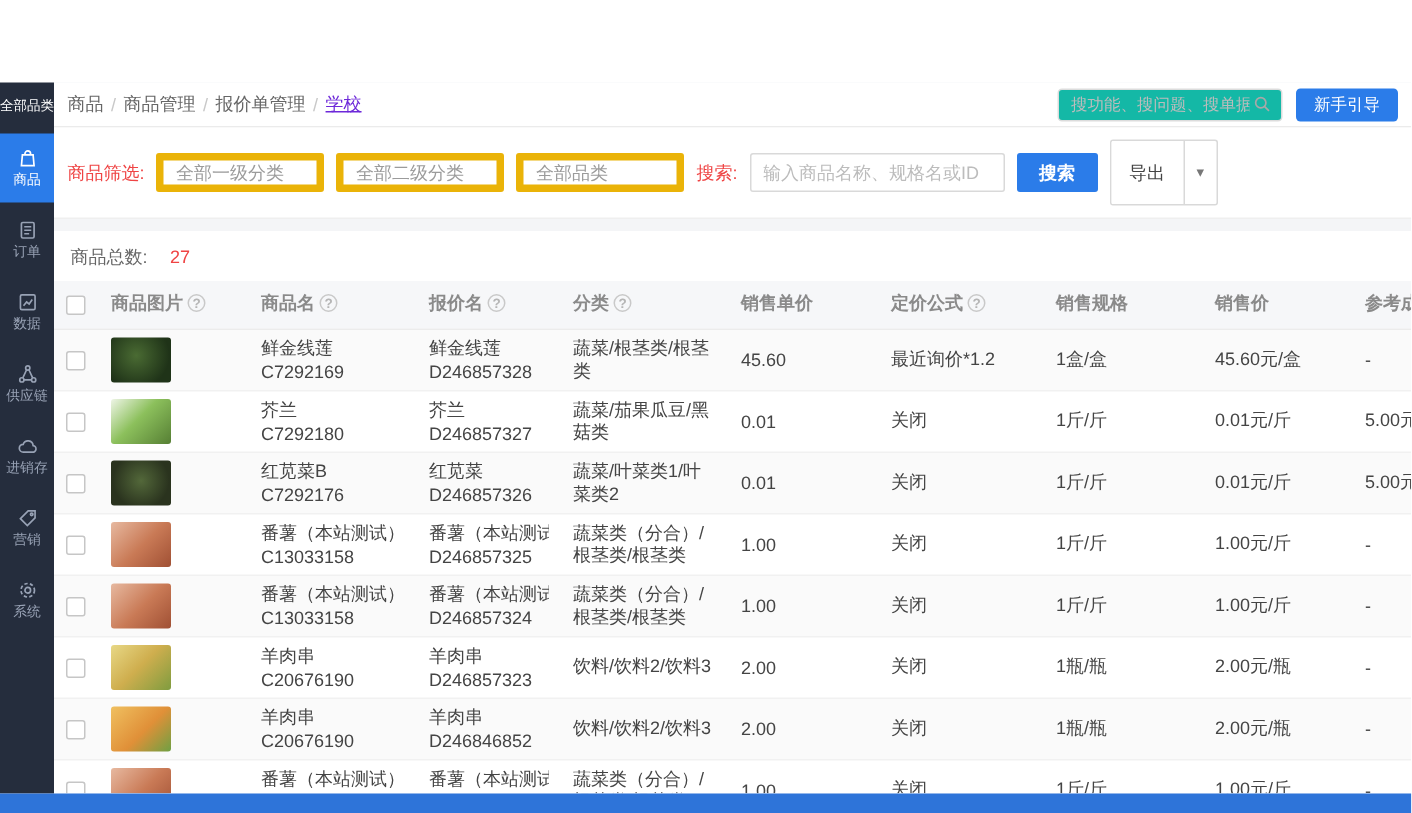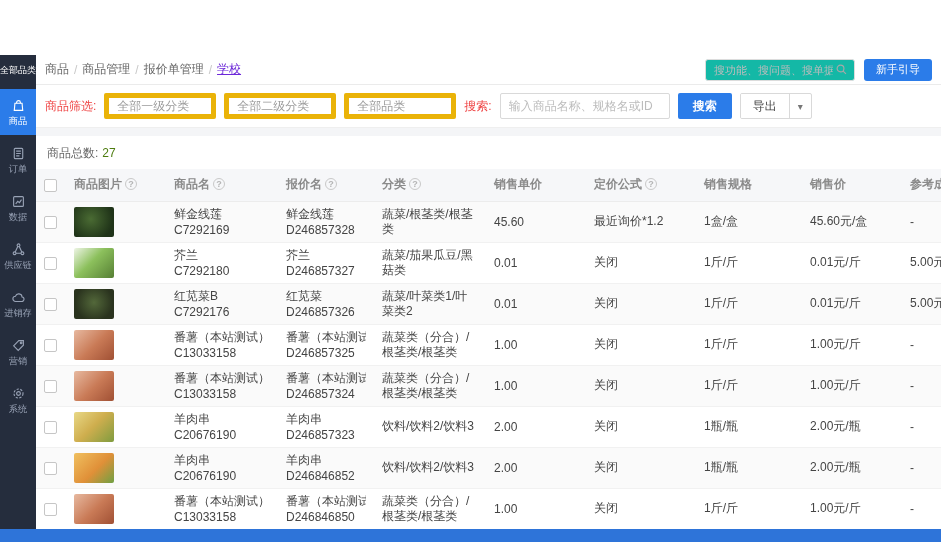--- a/index.html
+++ b/index.html
@@ -40,28 +40,28 @@
   .global-search input { border:none; outline:none; flex:1; min-width:0; font-size:11px; color:#333; background:transparent; }
   .global-search input::placeholder { color:#bcbcbc; }
   .guide-btn { height:22px; padding:0 12px; background:#2b7ce9; color:#fff; font-size:11px; border:none; border-radius:3px; cursor:pointer; }
 
   .filterbar { background:#fff; border-bottom:1px solid #efefef; padding:8px 9px; display:flex; align-items:center; gap:8px; flex:none; }
   .filter-label { font-size:12px; color:#ef4444; white-space:nowrap; }
   .select { width:112px; height:26px; border:5px solid #eab308; border-radius:2px; background:#fff; font-size:12px; color:#9b9b9b; display:flex; align-items:center; padding:0 8px; cursor:pointer; white-space:nowrap; overflow:hidden; }
   .search-input { width:170px; height:26px; border:1px solid #d9d9d9; border-radius:2px; font-size:12px; color:#0f172a; padding:0 8px; outline:none; }
   .search-input::placeholder { color:#bcbcbc; }
   .search-btn { height:26px; padding:0 15px; background:#2b7ce9; color:#fff; border:none; border-radius:2px; font-size:12px; cursor:pointer;font-weight:bold; }
-  .export-group { display:flex; height:26px; border:1px solid #d9d9d9; border-radius:2px; background:#fff; overflow:hidden; }
+  .export-group { display:flex; height:44px; border:1px solid #d9d9d9; border-radius:2px; background:#fff; overflow:hidden; }
   .export-btn { padding:0 12px; font-size:12px; color:#444; display:flex; align-items:center; cursor:pointer; background:#fff; border:none; }
   .export-caret { width:22px; border-left:1px solid #d9d9d9; display:flex; align-items:center; justify-content:center; color:#777; cursor:pointer; }
   .export-caret::after { content:"▾"; font-size:10px; }
 
   .content { flex:1; margin-top:8px; background:#fff; overflow:hidden; display:flex; flex-direction:column; }
   .total-row { padding:9px 11px 7px; font-size:12px; color:#666; flex:none; }
-  .total-val { color:#4d7c0f; margin-left:4px; }
+  .total-val { color:#ef4444; margin-left:15px; }
 
   .table-wrap { flex:1; overflow:hidden; }
   table { border-collapse:collapse; width:936px; table-layout:fixed; font-size:12px; }
   th { background:#f6f7f9; color:#8a8a8a; font-weight:bold; text-align:left; height:32px; padding:0 8px; border-bottom:1px solid #ececec; white-space:nowrap; overflow:hidden; }
   td { padding:4px 8px; border-bottom:1px solid #f1f1f1; color:#444; vertical-align:middle; overflow:hidden; }
   tr.data-row:nth-of-type(odd) td { background:#fafafa; }
   .l1, .l2 { line-height:16px; white-space:nowrap; overflow:hidden; }
   .cat { line-height:15px; }
   .help { display:inline-block; width:12px; height:12px; border-radius:50%; border:1px solid #c9c9c9; color:#b5b5b5; font-size:9px; line-height:11px; text-align:center; margin-left:3px; vertical-align:1px; }
   .help::after { content:"?"; }

